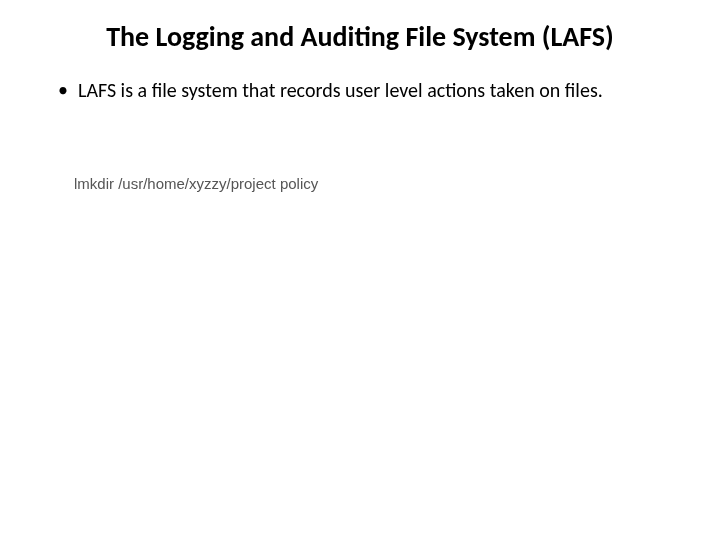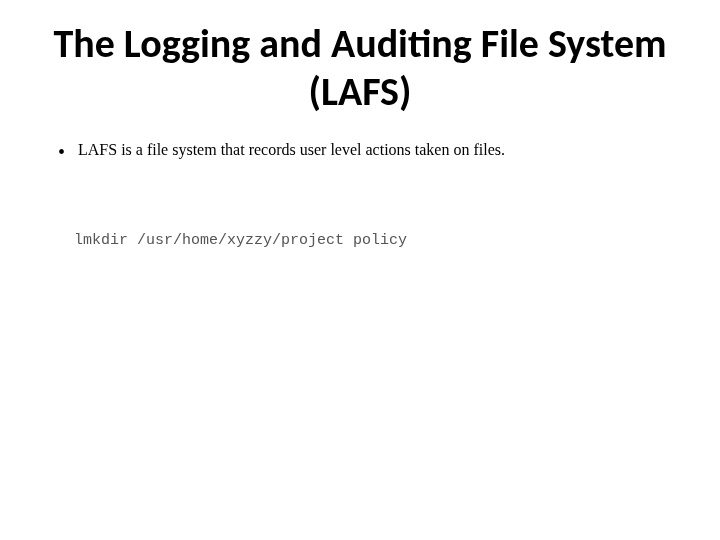--- a/index.html
+++ b/index.html
@@ -5,49 +5,48 @@
     * { margin: 0; padding: 0; box-sizing: border-box; }
     body {
       width: 720px;
       height: 540px;
       background: #ffffff;
       font-family: Calibri, "Segoe UI", Arial, sans-serif;
       color: #000;
       padding: 20px 30px;
     }
     .title {
-      font-size: 40px;
+      font-size: 28px;
       font-weight: 700;
       text-align: center;
       line-height: 1.2;
       margin-bottom: 24px;
       padding: 0 20px;
     }
     ul {
       list-style: none;
       padding-left: 28px;
       margin-bottom: 28px;
     }
     li {
-      font-size: 16px;
+      font-size: 20px;
       line-height: 1.25;
       margin-bottom: 4px;
       position: relative;
       padding-left: 20px;
-      font-family: Liberation Serif, serif;
     }
     li::before {
       content: "•";
       position: absolute;
       left: 0;
       top: 0;
       font-size: 20px;
     }
     .code-block {
-      font-family: Liberation Mono, monospace;
+      font-family: Liberation Sans, sans-serif;
       font-size: 15px;
       color: #555;
       line-height: 1.4;
       padding-left: 44px;
       white-space: pre;
     }
   </style>
 </head>
 <body>
 

